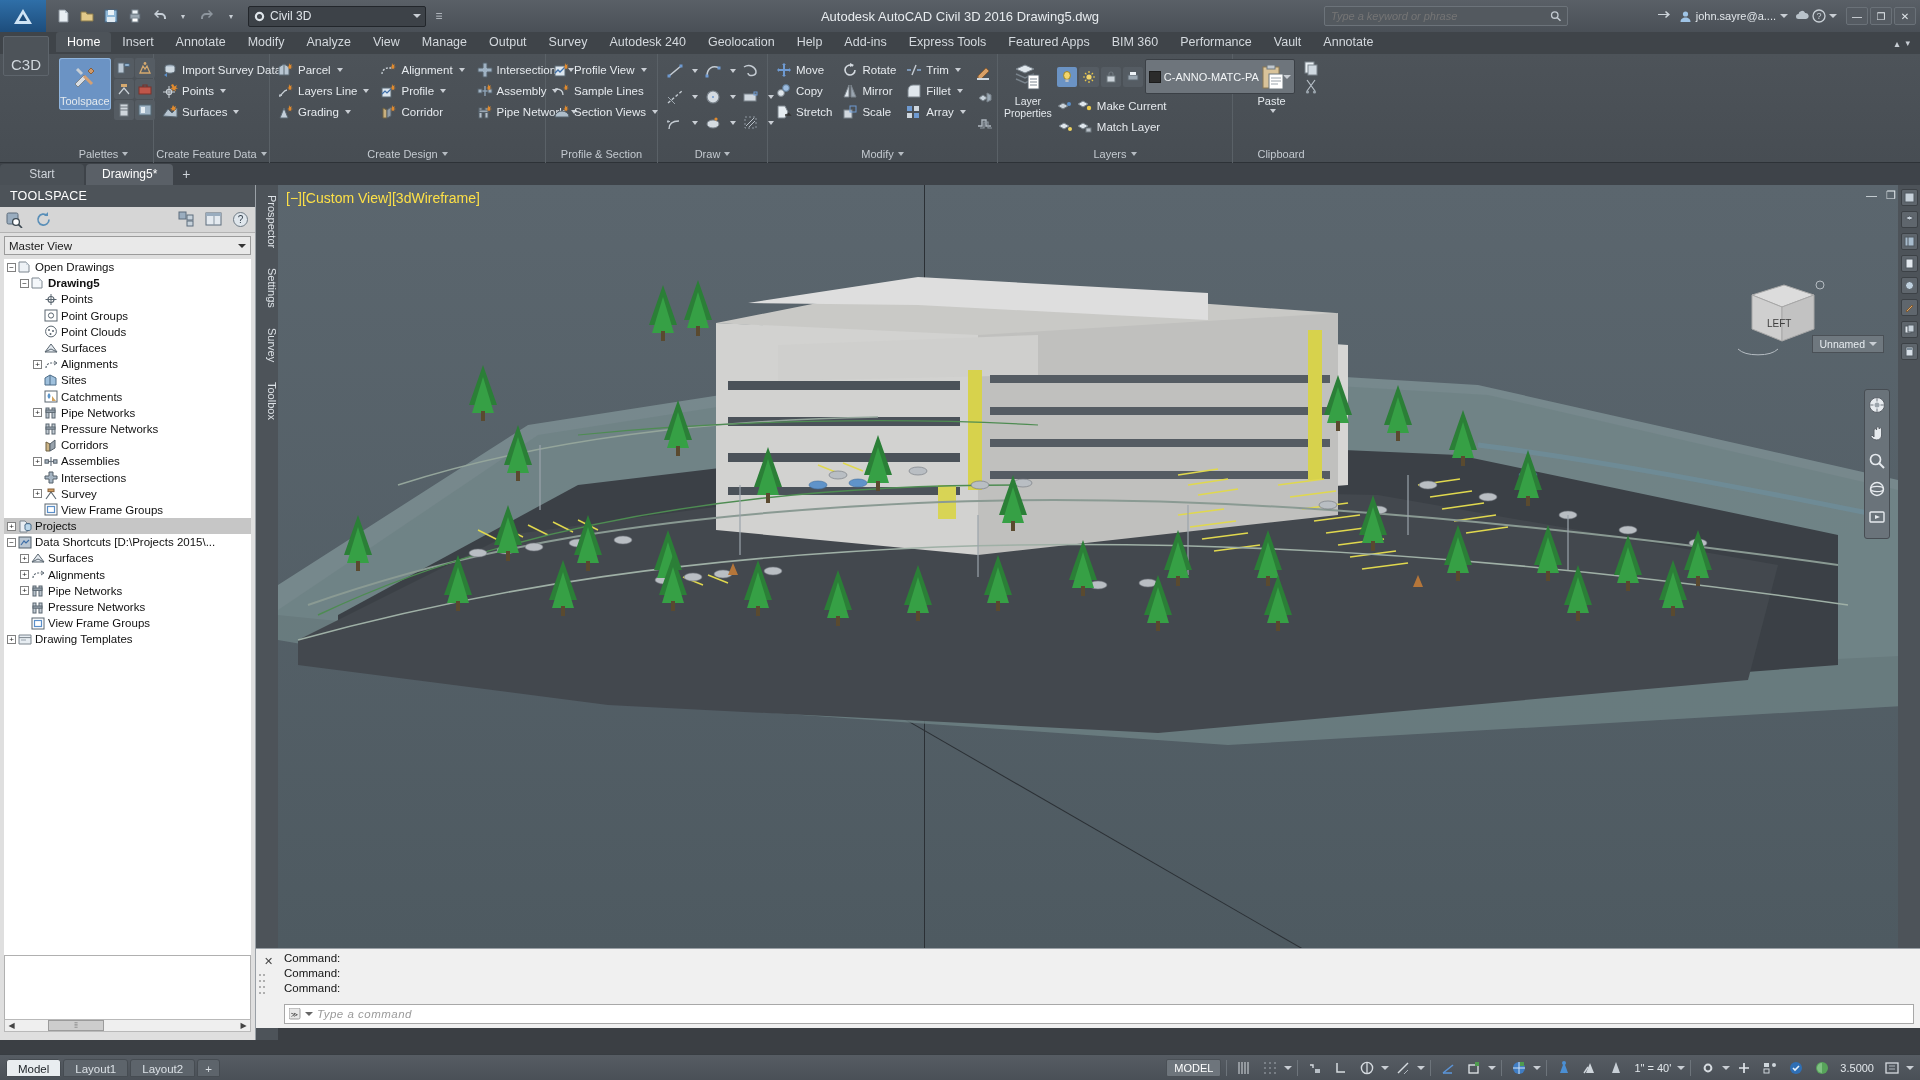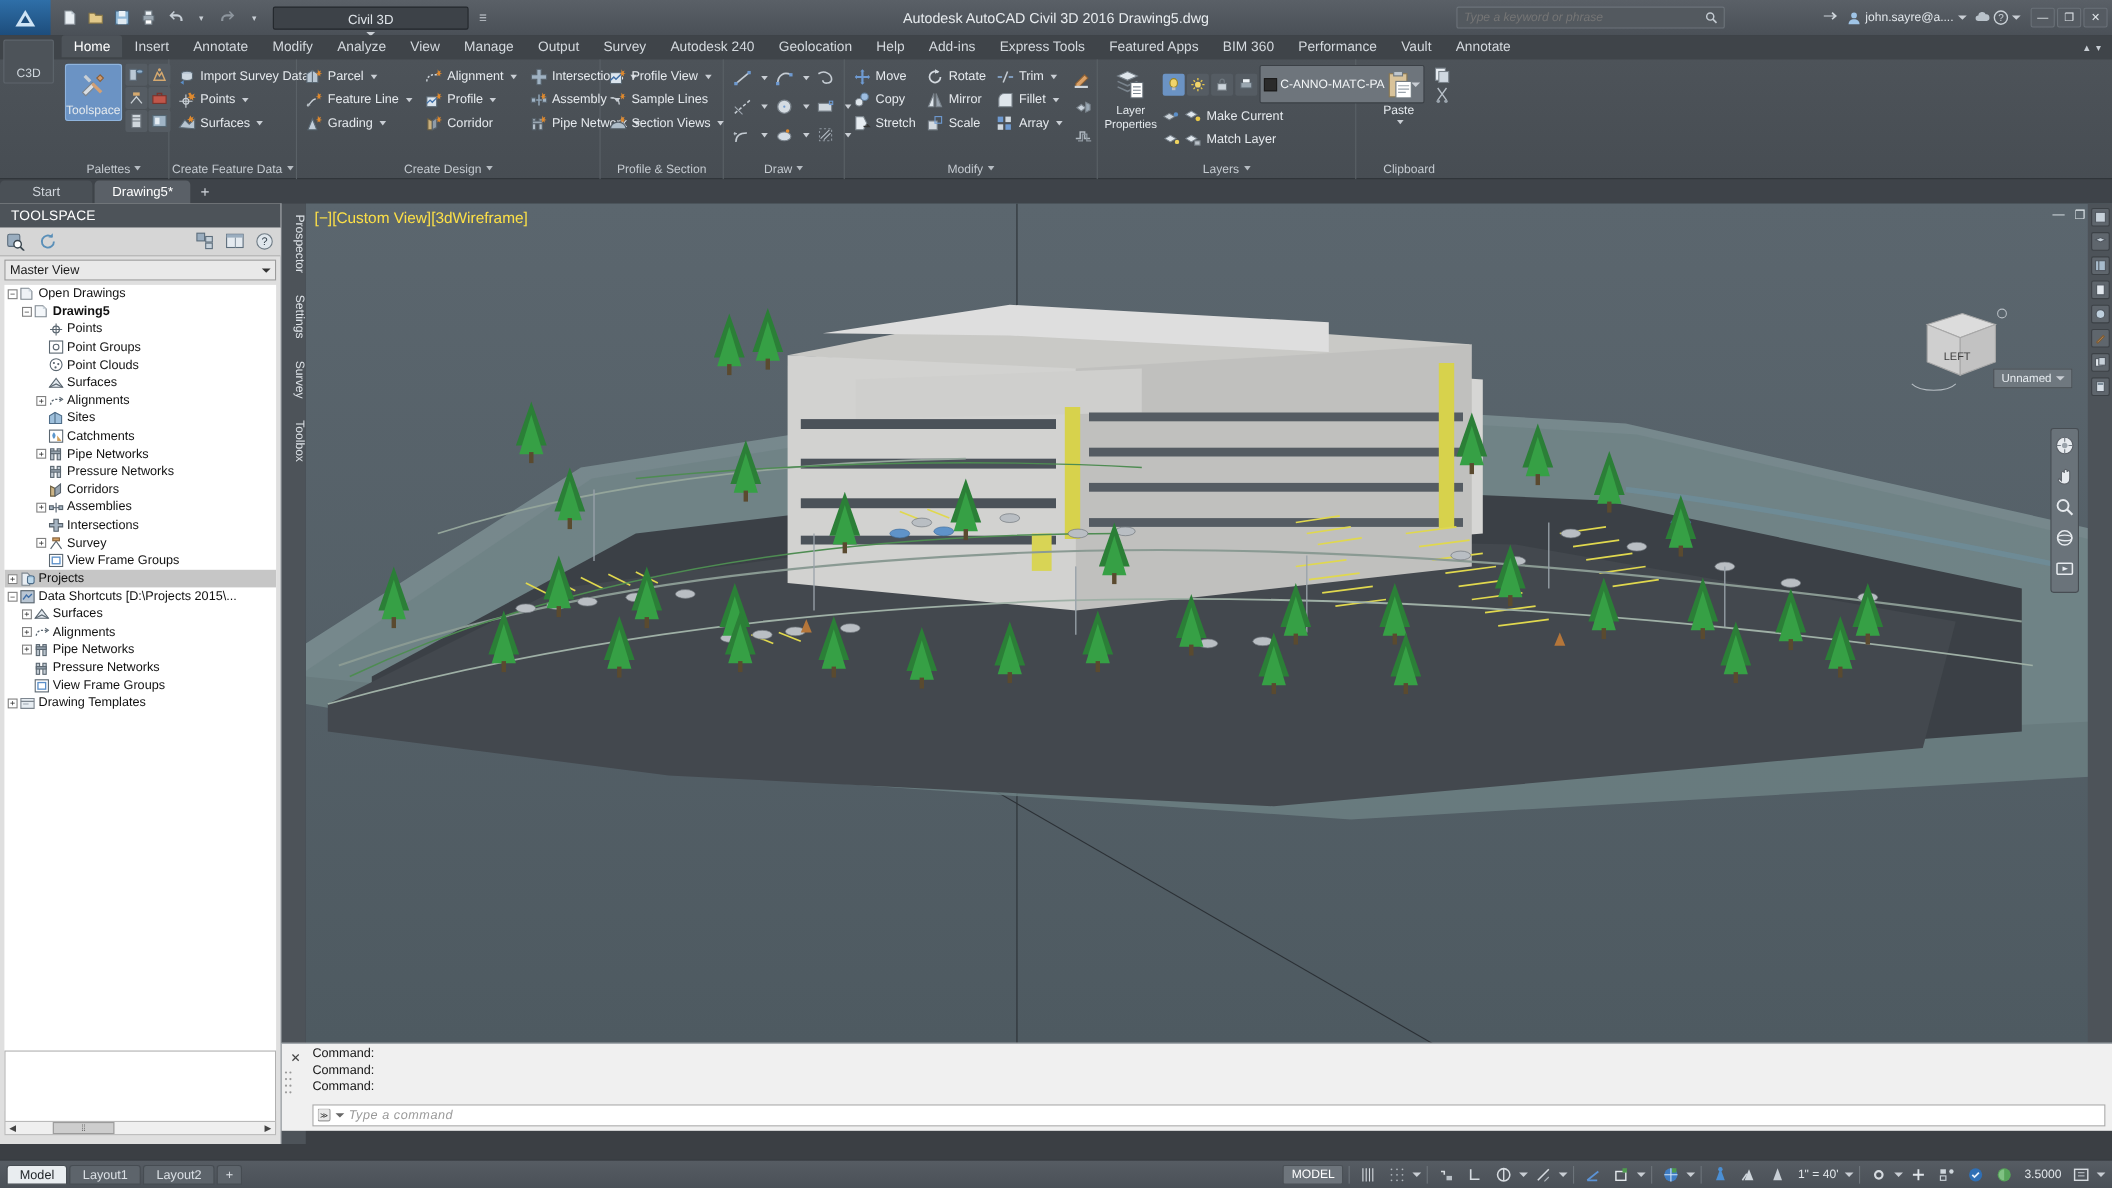--- a/index.html
+++ b/index.html
@@ -15,21 +15,21 @@
   .appbtn .tri{ width:0;height:0;border-left:9px solid transparent;border-right:9px solid transparent;
      border-bottom:15px solid #cfe4f5; }
   .appbtn .tri2{ position:absolute; top:14px; left:19px; width:0;height:0;
      border-left:4px solid transparent;border-right:4px solid transparent;border-bottom:7px solid #1d4d7c;}
   .qat{ display:flex; align-items:center; gap:2px; margin-left:6px; }
   .qbtn{ width:22px;height:22px; display:flex;align-items:center;justify-content:center;
      border-radius:2px; color:#d8dde2; font-size:12px; }
   .mini{ font-size:8px; color:#c8ced4; }
   .wspace{ margin-left:6px; display:flex; align-items:center; height:21px; width:178px;
      background:#3d4248; border:1px solid #22262b; border-radius:2px; color:#dfe4e9; font-size:12px;
-     padding:0 4px; gap:4px;flex-direction:column;}
+     padding:0 4px; gap:4px;}
   .wspace .lbl{ flex:1; }
   .caret{ width:0;height:0;border-left:4px solid transparent;border-right:4px solid transparent;
      border-top:4px solid #c9ced4; }
   .title-center{ position:absolute; left:0; right:0; text-align:center; font-size:13px; color:#e8ecef;
      pointer-events:none; }
   .searchbox{ position:absolute; right:352px; top:6px; width:244px; height:20px; background:#53595f;
      border:1px solid #6c737a; border-radius:2px; display:flex; align-items:center; padding:0 6px; }
   .searchbox input{ background:transparent;border:0;outline:0;color:#a9b0b7;font-size:11px;
      font-style:italic; width:100%; font-family:"Liberation Sans",sans-serif;}
   .tb-right{ position:absolute; right:4px; top:0; height:32px; display:flex; align-items:center; gap:3px;}
@@ -285,21 +285,21 @@
       <span style="color:#c8ced4;font-size:10px">▴</span>
       <span style="color:#c8ced4;font-size:9px">▾</span>
     </div>
   </div>
 
 <div class="ribbon">
 
   <div style="width:54px;position:relative">
     <div style="position:absolute;left:3px;top:-18px;width:46px;height:40px;background:#4d5359;
        border:1px solid #5e656c;border-radius:2px;display:flex;align-items:flex-end;justify-content:center;
-       padding-bottom:2px;color:#cfd6dc;font-size:11px">C3D</div>
+       padding-bottom:2px;color:#cfd6dc;font-size:15px">C3D</div>
   </div>
 
   <div class="panel" style="width:100px">
     <div class="panel-body">
       <div class="bigbtn sel">
         <div class="icon32">
           <svg width="30" height="30" viewBox="0 0 30 30">
               <path d="M5 22l9-9 3 3-9 9z" fill="#d8dde2" stroke="#7b838b"></path>
               <path d="M21 6l-3 3 3 3 3-3z" fill="#cf9a6b" stroke="#8a5e39"></path>
               <path d="M7 7l5 5" stroke="#c8ced4" stroke-width="3"></path>
@@ -410,21 +410,21 @@
           <span class="dd"></span>
         </div>
         <div class="rowitem">
           <span class="icon16">
               <svg width="16" height="16" viewBox="0 0 16 16">
                 <path d="M1 13C4 13 5 7 9 7" fill="none" stroke="#c9d0d6" stroke-width="1.3"></path>
                 <path d="M2 11v3M1 12.5h3" stroke="#b9c1c8"></path>
                 <path d="M11 1l1 2 1.8-.8L13 4.4 15 5l-2 .5.3 2L12 6.2 10.6 7.4l.3-2L9 5l1.8-.6z" fill="#e08a2e"></path>
               </svg>
             </span>
-          <span>Feature Line</span>
+          <span>Layers Line</span>
           <span class="dd"></span>
         </div>
         <div class="rowitem">
           <span class="icon16">
               <svg width="16" height="16" viewBox="0 0 16 16">
                 <path d="M2 14L6 4l4 10z" fill="#c2ced9" stroke="#5a6873"></path>
                 <path d="M11 1l1 2 1.8-.8L13 4.4 15 5l-2 .5.3 2L12 6.2 10.6 7.4l.3-2L9 5l1.8-.6z" fill="#e08a2e"></path>
               </svg>
             </span>
           <span>Grading</span>

